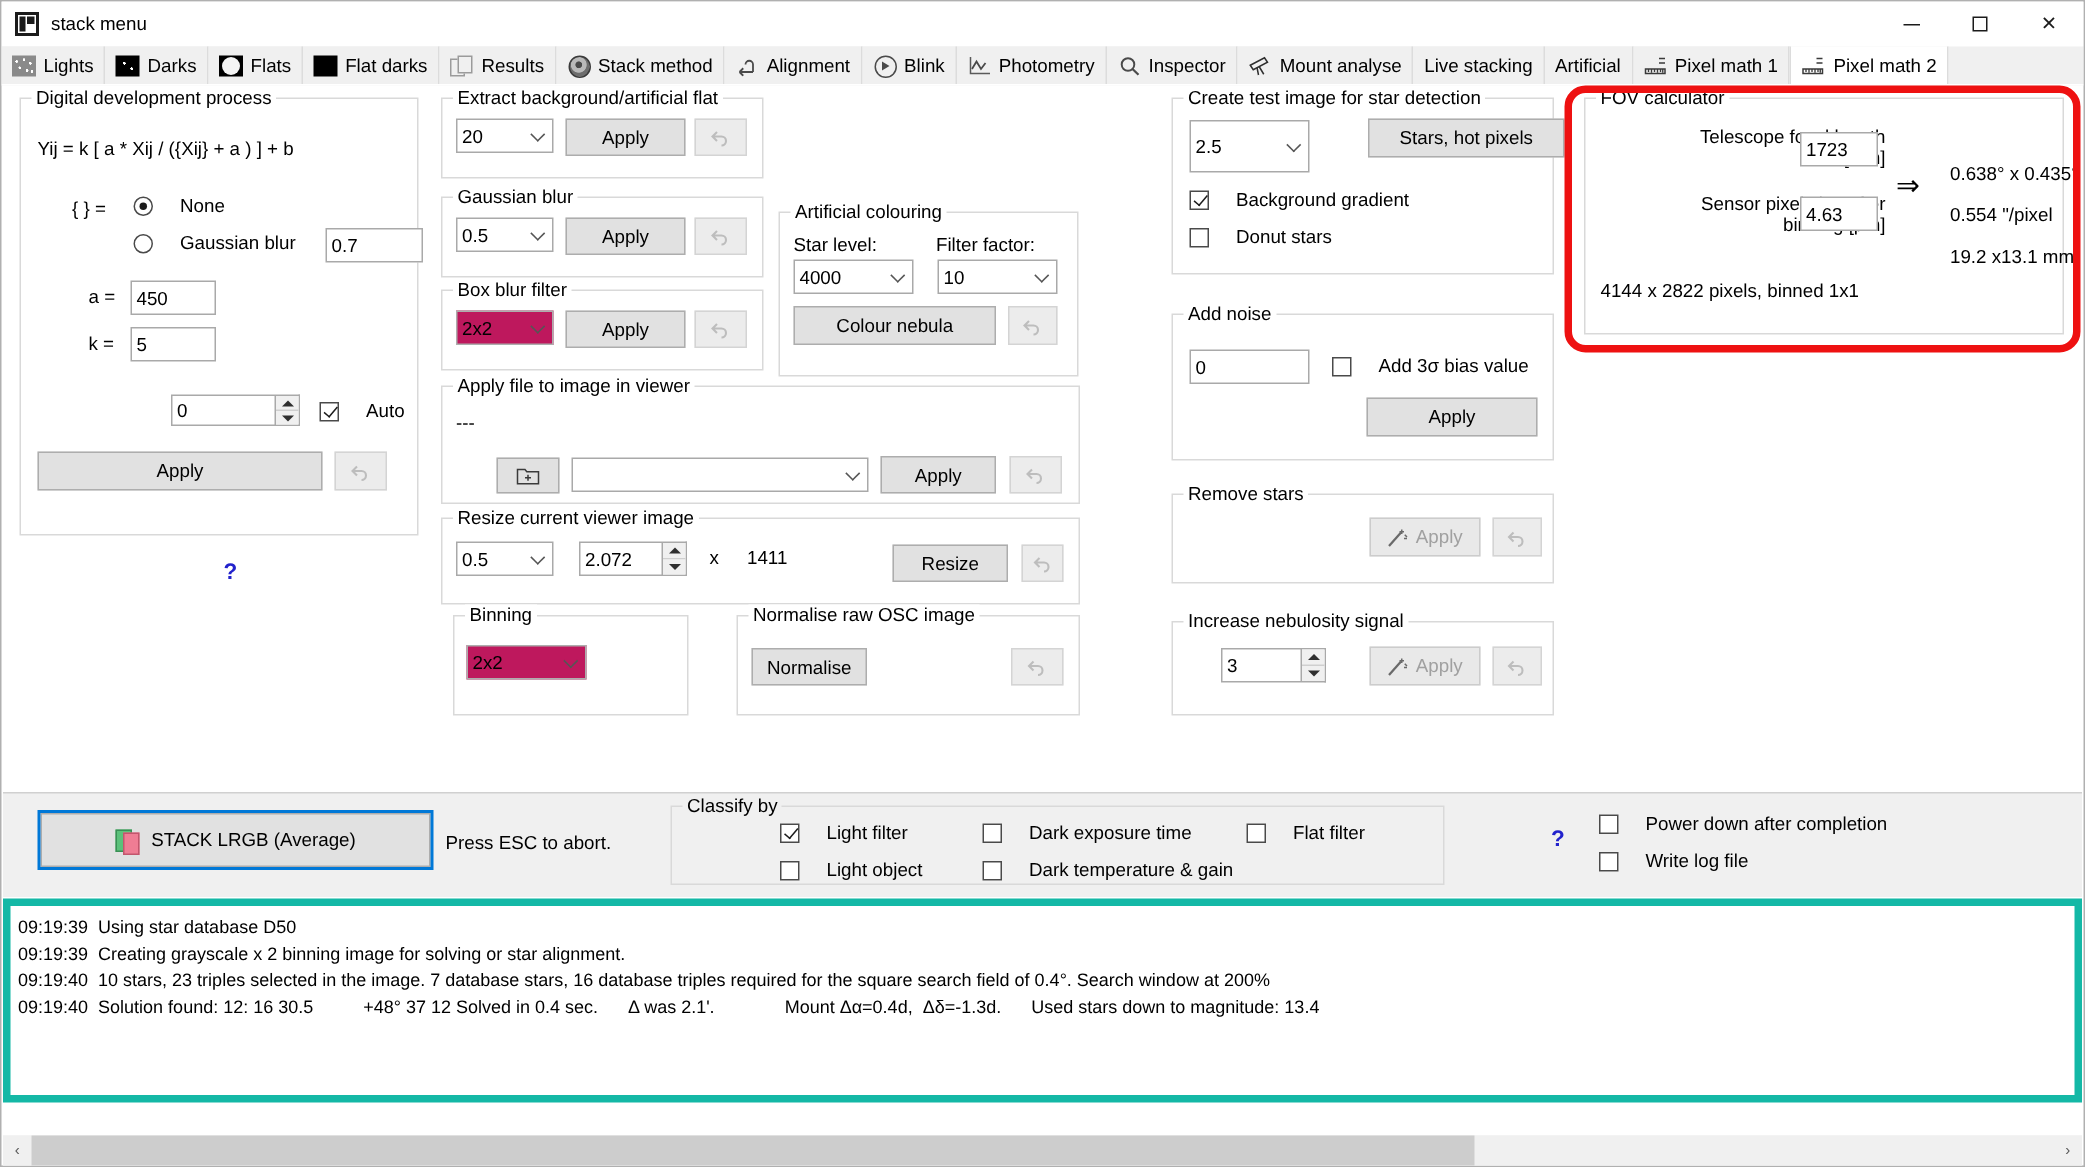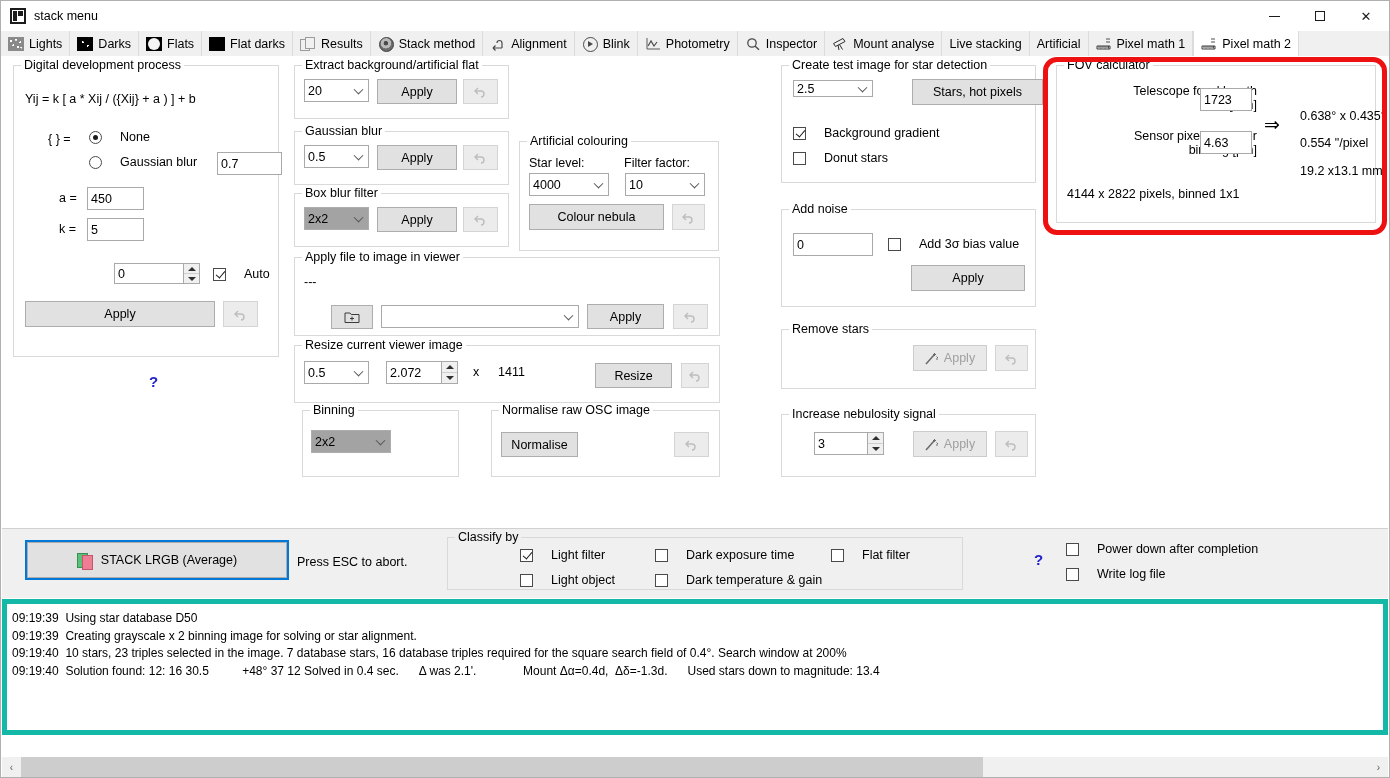--- a/index.html
+++ b/index.html
@@ -150,21 +150,21 @@
     background: #ffffff; border: 1px solid #a9a9a9;
     font-family: "Liberation Sans", sans-serif; font-size: 12.5px; color: #000;
     padding: 0 3px; display: flex; align-items: center;
   }
   
   .combo {
     background: #ffffff; border: 1px solid #a9a9a9;
     font-family: "Liberation Sans", sans-serif; font-size: 12.5px; color: #000;
     padding: 0 3px; display: flex; align-items: center; position: relative;
   }
-  .combo.grey { background: #a3a3a3; border-color: #adadad; }
+  .combo.grey { background: #be185d; border-color: #adadad; }
   .combo .chev {
     position: absolute; right: 6px; top: 50%; width: 7px; height: 7px;
     border-right: 1.3px solid #555; border-bottom: 1.3px solid #555;
     transform: translateY(-70%) rotate(45deg);
   }
   
   .spin {
     width: 16px; display: flex; flex-direction: column;
     border: 1px solid #a9a9a9; border-left: none;
   }
@@ -526,21 +526,21 @@
     <div class="btn" style="position:absolute; left:9px; top:62px; width:135px; height:26px;">Colour nebula</div>
     <div class="undo-btn" style="position:absolute; left:152px; top:62px; width:33px; height:26px;">
       <svg width="15" height="13" viewBox="0 0 15 13">
           <path d="M5 3 L2 6 L5 9 M2 6 h6 a3 3 0 0 1 0 6" fill="none" stroke="#bdbdbd" stroke-width="1.4"></path>
         </svg>
     </div>
   </div>
 
   <div class="groupbox" style="left:780px; top:64px; width:255px; height:118px;">
     <span class="gb-title">Create test image for star detection</span>
-    <div class="combo" style="position:absolute; left:11px; top:14px; width:80px; height:17px;">
+    <div class="combo" style="position:absolute; left:11px; top:14px; width:80px; height:35px;">
       <span>2.5</span>
       <span class="chev"></span>
     </div>
     <div class="btn" style="position:absolute; left:130px; top:13px; width:131px; height:26px;">Stars, hot pixels</div>
     <div class="cb" style="position:absolute; left:11px; top:60px;">
       <span class="cbox checked"></span>
       <span>Background gradient</span>
     </div>
     <div class="cb" style="position:absolute; left:11px; top:85px;">
       <span class="cbox"></span>

